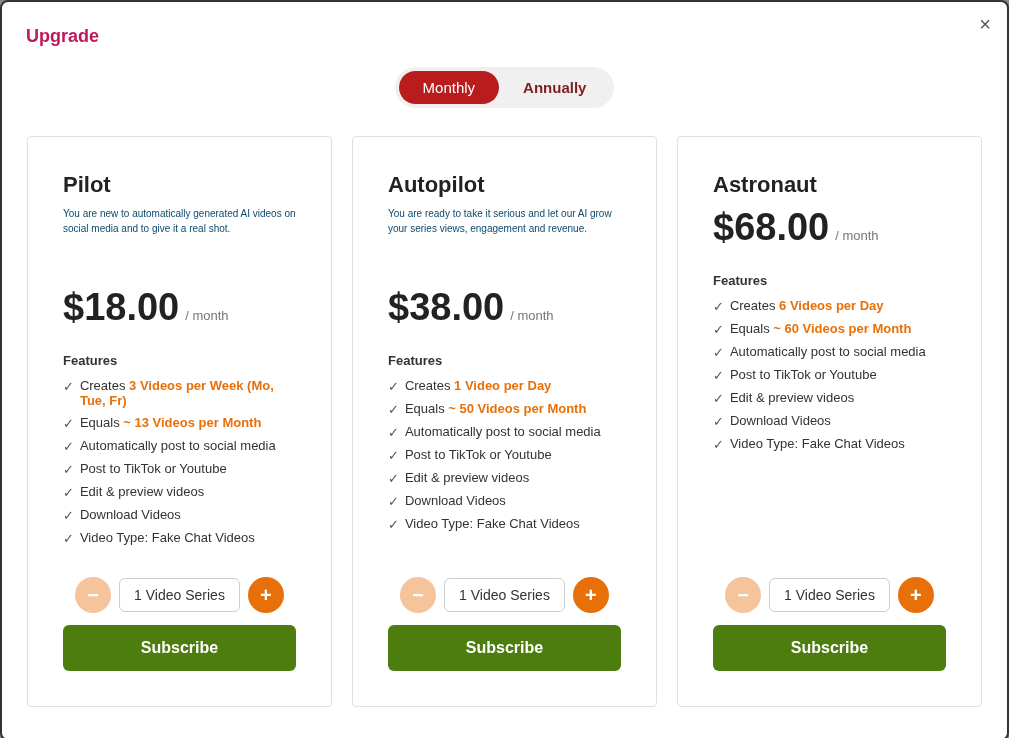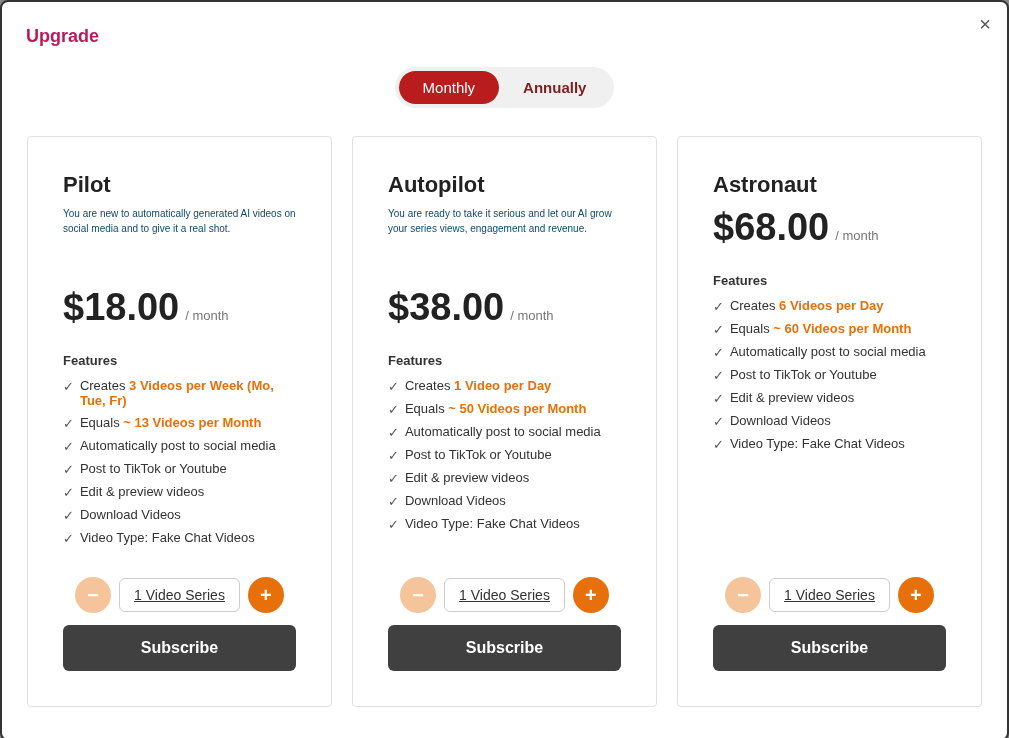--- a/index.html
+++ b/index.html
@@ -166,24 +166,23 @@
     }
     .series-display {
       border: 1px solid #ccc;
       border-radius: 6px;
       padding: 8px 14px;
       font-size: 14px;
       color: #333;
       min-width: 110px;
       text-align: center;
       font-weight: 500;
-      text-decoration: underline;
     }
     .subscribe-btn {
-      background: #404040;
+      background: #4d7c0f;
       color: #fff;
       border: none;
       border-radius: 6px;
       padding: 14px;
       width: 100%;
       font-size: 16px;
       font-weight: 600;
       cursor: pointer;
     }
   </style>

